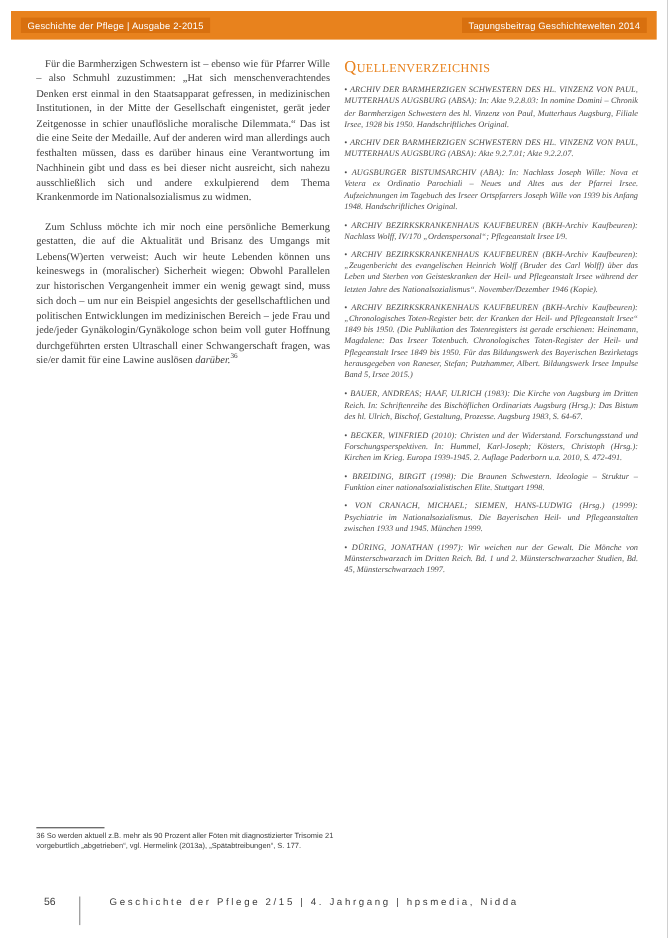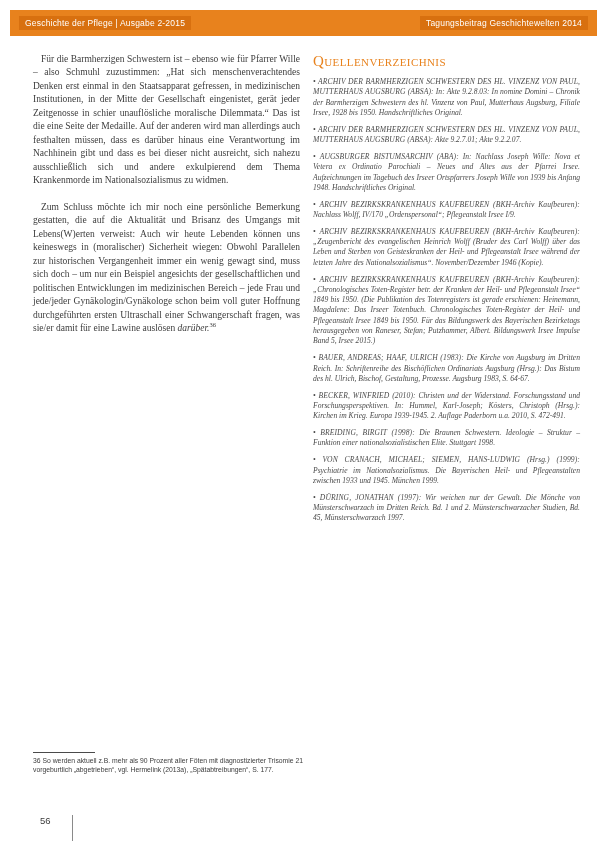--- a/index.html
+++ b/index.html
@@ -132,15 +132,16 @@
 
   <div class="footnote">
     <div class="footnote-rule"></div>
     <p class="footnote-text"><span class="footnote-num">36</span>
       <span>So werden aktuell z.B. mehr als 90 Prozent aller Föten mit diagnostizierter Trisomie 21 vorgeburtlich „abgetrieben“, vgl. Hermelink (2013a), „Spätabtreibungen“, S. 177.</span></p>
   </div>
 
   <div class="footer">
     <span class="page-num">56</span>
     <span class="footer-divider"></span>
+    <span class="footer-line">Geschichte der Pflege 2/15 | 4. Jahrgang | hpsmedia, Nidda</span>
   </div>
 
 </div>
 
 </body></html>

